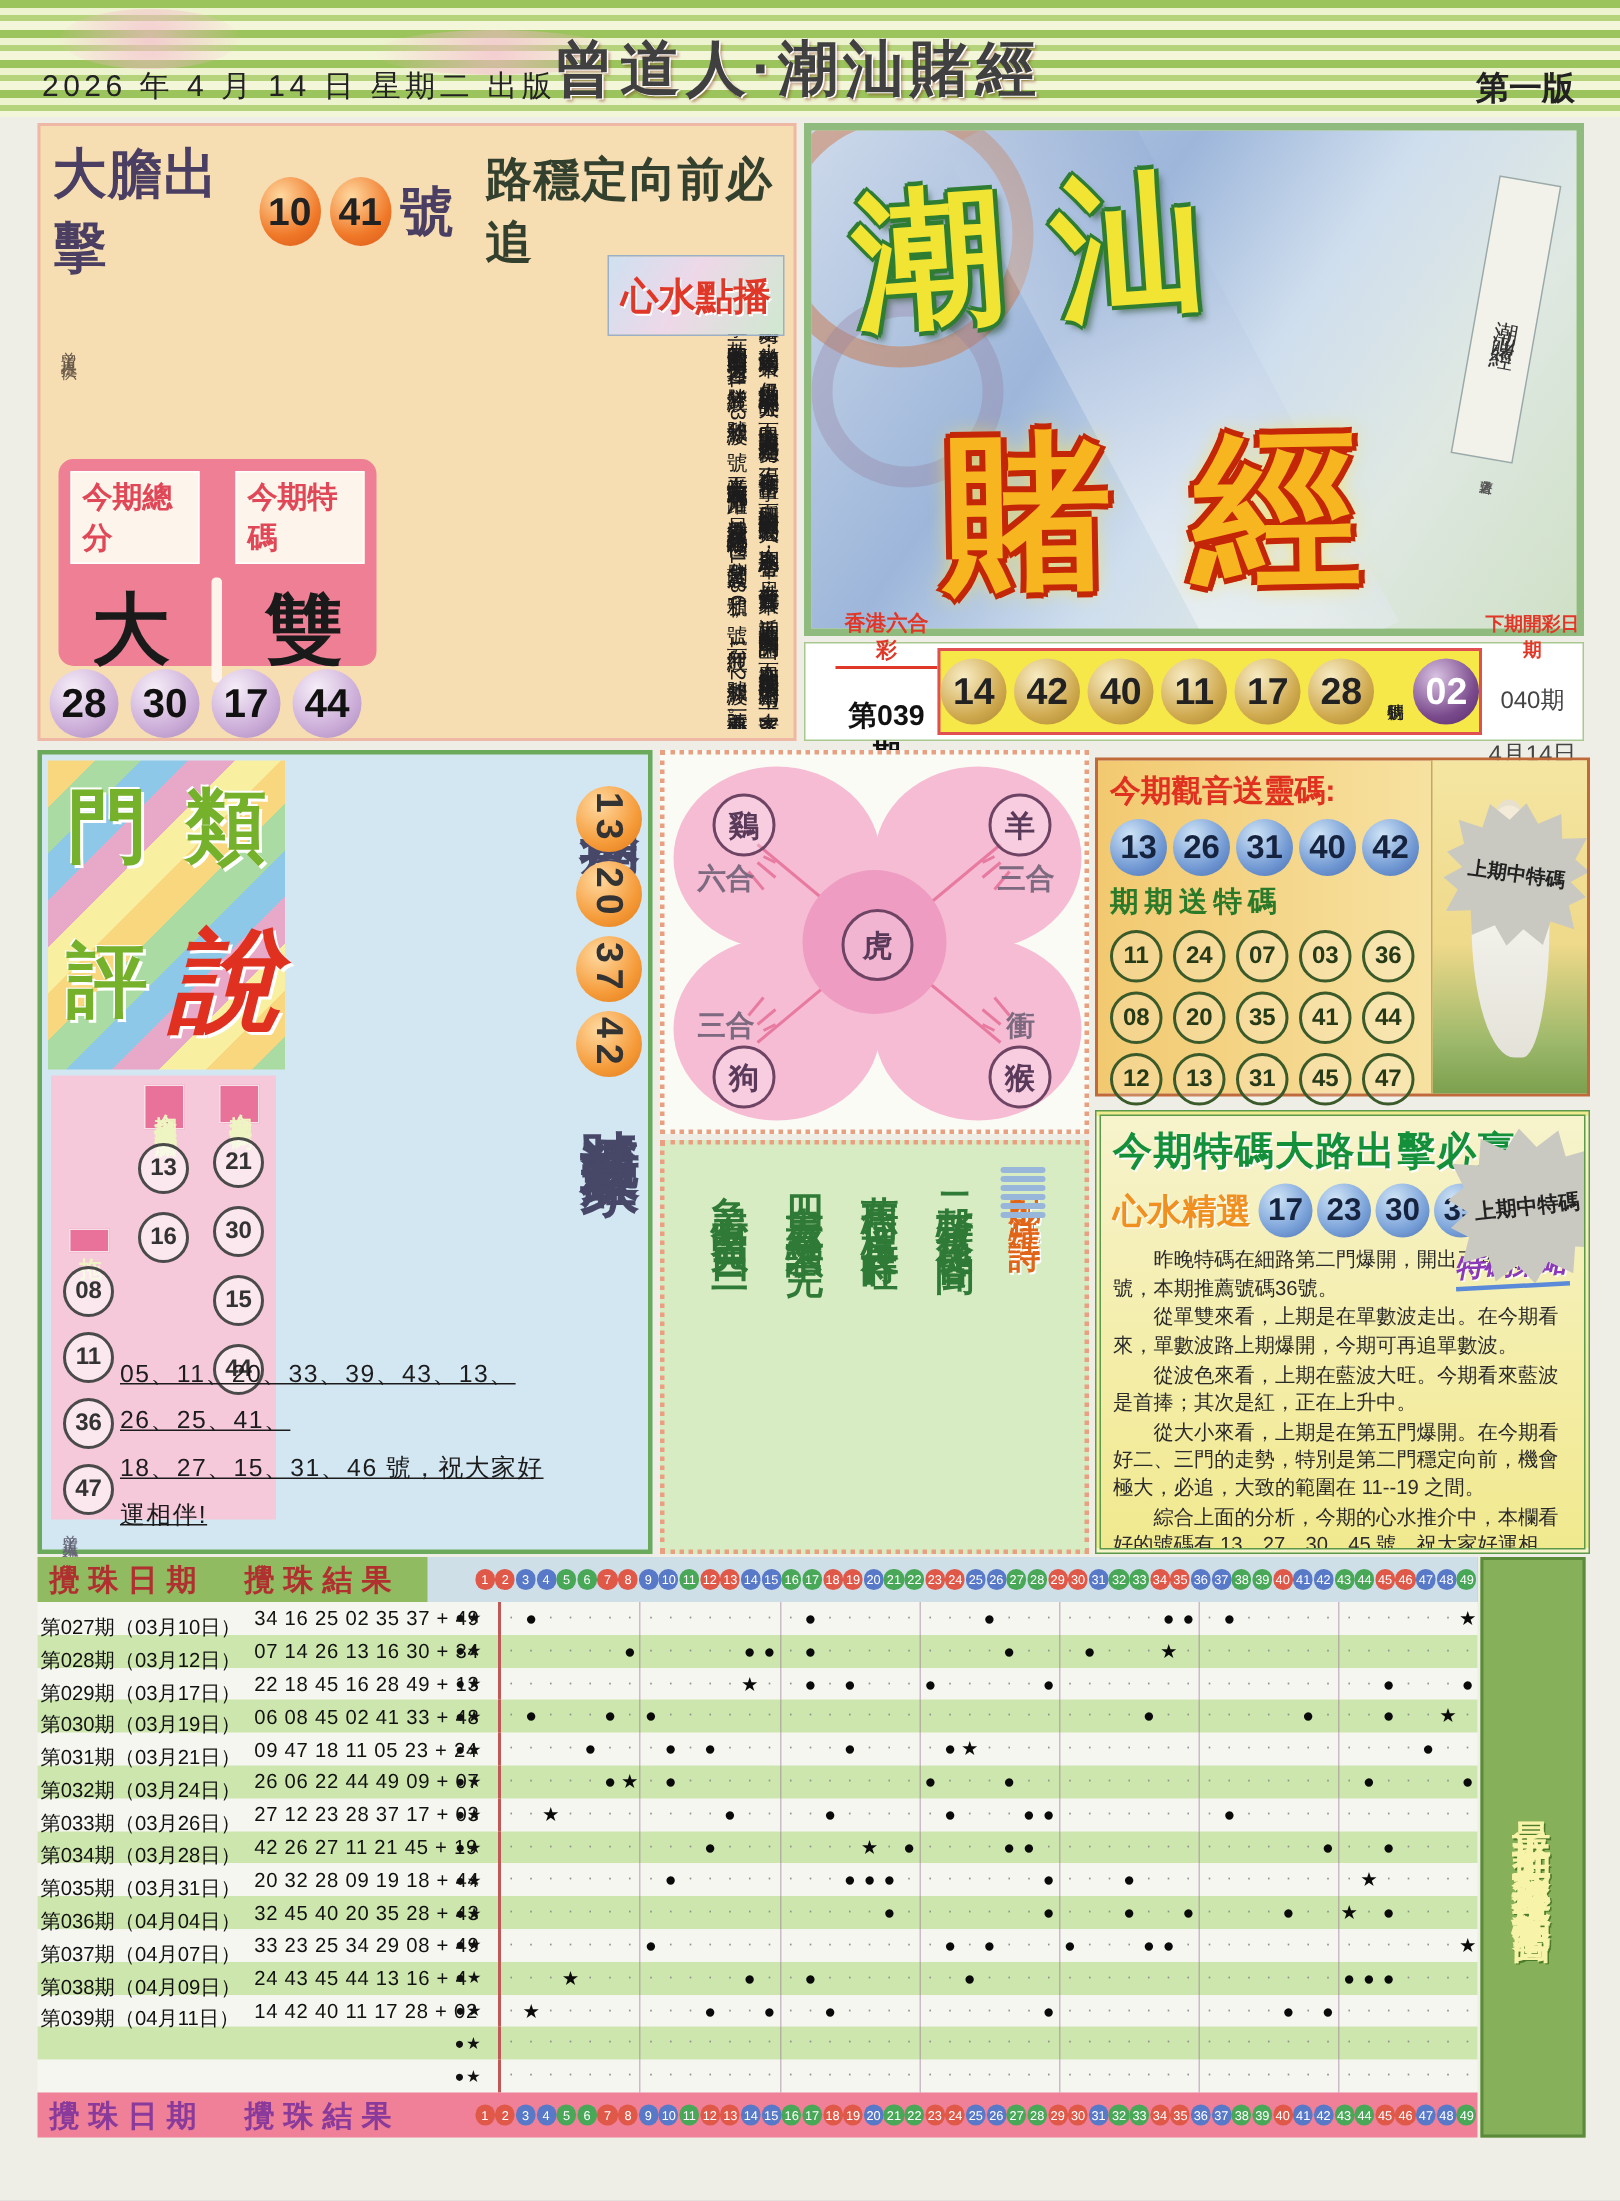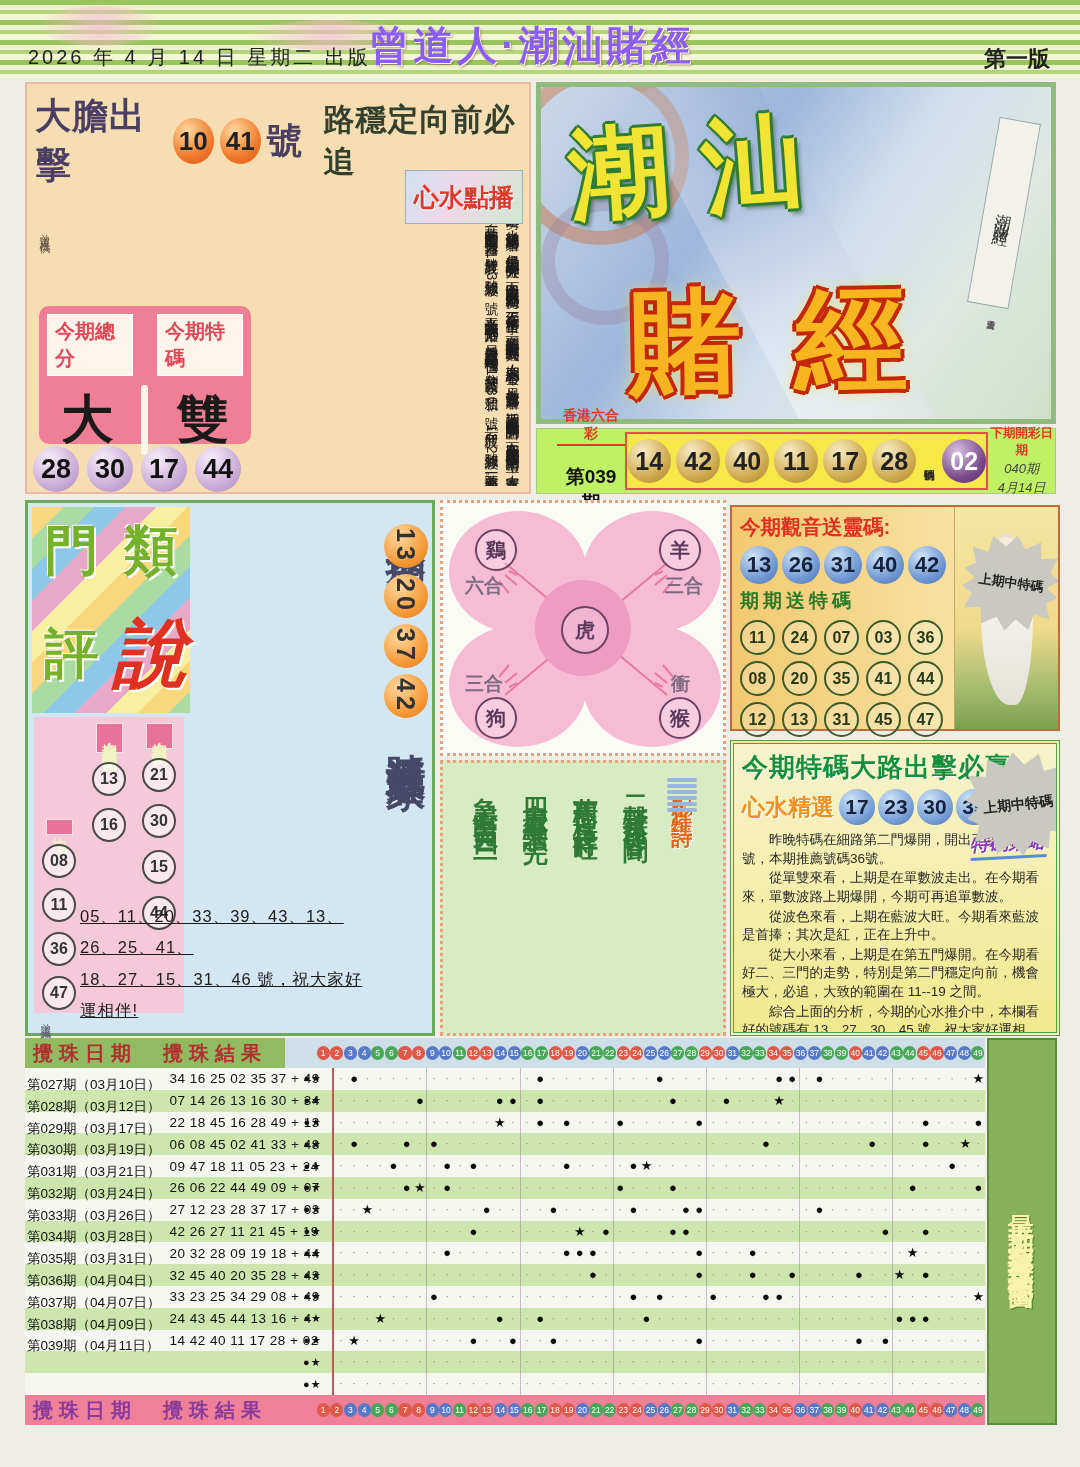--- a/index.html
+++ b/index.html
@@ -4,21 +4,21 @@
 <style>
   html,body{margin:0;padding:0;background:#d9d8d2;font-family:"Liberation Sans","DejaVu Sans",sans-serif;}
   #page{position:relative;width:1080px;height:1467px;margin:0 auto;background:#efeee6;overflow:hidden;}
   .abs{position:absolute;}
   .vert{writing-mode:vertical-rl;}
   .nosel{user-select:none;}
 
   
   .hdr{left:0;top:0;width:1080px;height:78px;
     background:repeating-linear-gradient(180deg,#9cc45c 0 5px,#eef3cf 5px 10px,#b5d37a 10px 14px,#f4f6da 14px 20px);}
-  .hdr-title{left:0;top:18px;width:1064px;text-align:center;font-size:40px;font-weight:bold;color:#8b5cf6;
+  .hdr-title{left:0;top:18px;width:1064px;text-align:center;font-size:40px;font-weight:bold;color:#404040;
     text-shadow:1px 1px 0 #fff,2px 2px 2px rgba(120,30,10,.4);letter-spacing:4px;}
   .hdr-date{left:28px;top:44px;font-size:20px;color:#222;letter-spacing:3px;}
   .hdr-ed{right:30px;top:44px;font-size:22px;font-weight:bold;color:#222;}
   .blotch{border-radius:50%;background:radial-gradient(circle,#f4b8cc,rgba(244,184,204,0));opacity:.65;}
 
   
   .lead{left:25px;top:82px;width:506px;height:412px;background:#f6ddb2;border:2px solid #edb9a4;box-sizing:border-box;}
   .lead-head{display:flex;align-items:center;padding:8px 6px 0 8px;gap:6px;}
   .lead-h1{font-size:36px;font-weight:bold;color:#4a3f63;letter-spacing:1px;}
   .lead-h2{font-size:31px;font-weight:bold;color:#33402e;margin-left:14px;letter-spacing:1px;}
@@ -46,32 +46,32 @@
   .streak{background:linear-gradient(60deg,rgba(255,255,255,.5),rgba(120,150,200,.25));transform:rotate(-28deg);}
   .mast-t1{left:28px;top:14px;font-size:100px;font-weight:bold;color:#f2e432;letter-spacing:34px;transform:rotate(-4deg);
     text-shadow:-3px 0 #2f7d32,3px 0 #2f7d32,0 -3px #2f7d32,0 3px #2f7d32,-2px -2px #2f7d32,2px 2px #2f7d32,4px 5px 4px rgba(20,60,20,.5);}
   .mast-t2{left:88px;top:178px;font-size:112px;font-weight:bold;color:#f7b520;letter-spacing:54px;transform:rotate(-1deg);
     text-shadow:-4px 0 #c32708,4px 0 #c32708,0 -4px #c32708,0 4px #c32708,-3px -3px #c32708,3px 3px #c32708,0 0 14px #ffe24a;}
   .mast-side{right:26px;top:32px;width:40px;height:186px;background:#f2f1ea;border:1px solid #9aa;transform:rotate(10deg);
     display:flex;align-items:center;justify-content:center;font-size:16px;color:#333;letter-spacing:6px;}
   .mast-side-sub{right:52px;top:226px;font-size:9px;color:#555;transform:rotate(10deg);}
 
   
-  .strip039{left:536px;top:428px;width:520px;height:66px;background:#bef264;border:1px solid #a8c890;box-sizing:border-box;
+  .strip039{left:536px;top:428px;width:520px;height:66px;background:#ffffff;border:1px solid #a8c890;box-sizing:border-box;
     display:flex;align-items:center;padding-left:20px;}
   .s-left{width:94px;text-align:center;}
   .s-lot{color:#e03828;font-size:14px;font-weight:bold;border-bottom:2px solid #e03828;display:inline-block;padding-bottom:1px;}
   .s-per{color:#111;font-size:19px;font-weight:bold;margin-top:18px;}
   .s-yellow{flex:1;height:58px;background:#f7e84a;border:2px solid #e05050;display:flex;align-items:center;justify-content:center;gap:5px;box-sizing:border-box;}
   .ball-gold{width:44px;height:44px;background:radial-gradient(circle at 35% 28%,#f8ecc4,#cfa94e 62%,#a8842e);color:#222;font-size:25px;}
   .ball-purple{width:44px;height:44px;background:radial-gradient(circle at 35% 28%,#d9c2e2,#7a4a8c 62%,#55296b);color:#fff;font-size:25px;}
   .s-speclab{font-size:11px;color:#222;line-height:1.1;margin:0 2px;}
   .s-right{width:92px;text-align:center;}
   .s-next{color:#e03828;font-size:12.5px;font-weight:bold;}
-  .s-next2{color:#444;font-size:13px;margin-top:1px;font-style:italic;}
+  .s-next2{color:#444;font-size:16px;margin-top:15px;}
 
   
   .catp{left:25px;top:500px;width:410px;height:536px;background:#d3e7f3;border:3px solid #6aaa5a;box-sizing:border-box;}
   .cat-logo{left:4px;top:4px;width:158px;height:206px;
     background:repeating-linear-gradient(135deg,#f9d77e 0 22px,#aadBa2 22px 44px,#8ec8e8 44px 66px,#e8a8c8 66px 88px,#f8f0a0 88px 110px);
     display:grid;grid-template-columns:1fr 1fr;align-items:center;justify-items:center;}
   .cat-ch{font-size:54px;font-weight:bold;color:#76b12c;text-shadow:2px 2px 0 #fff,-1px -1px 0 #fff;}
   .cat-say{font-size:74px;font-weight:bold;color:#e03020;font-style:italic;text-shadow:2px 2px 0 #fff;}
   .numpanel{left:6px;top:214px;width:150px;height:296px;background:#f6c9da;display:flex;flex-direction:row;justify-content:space-around;padding-top:6px;box-sizing:border-box;}
   .npcol{display:flex;flex-direction:column;align-items:center;gap:9px;}

